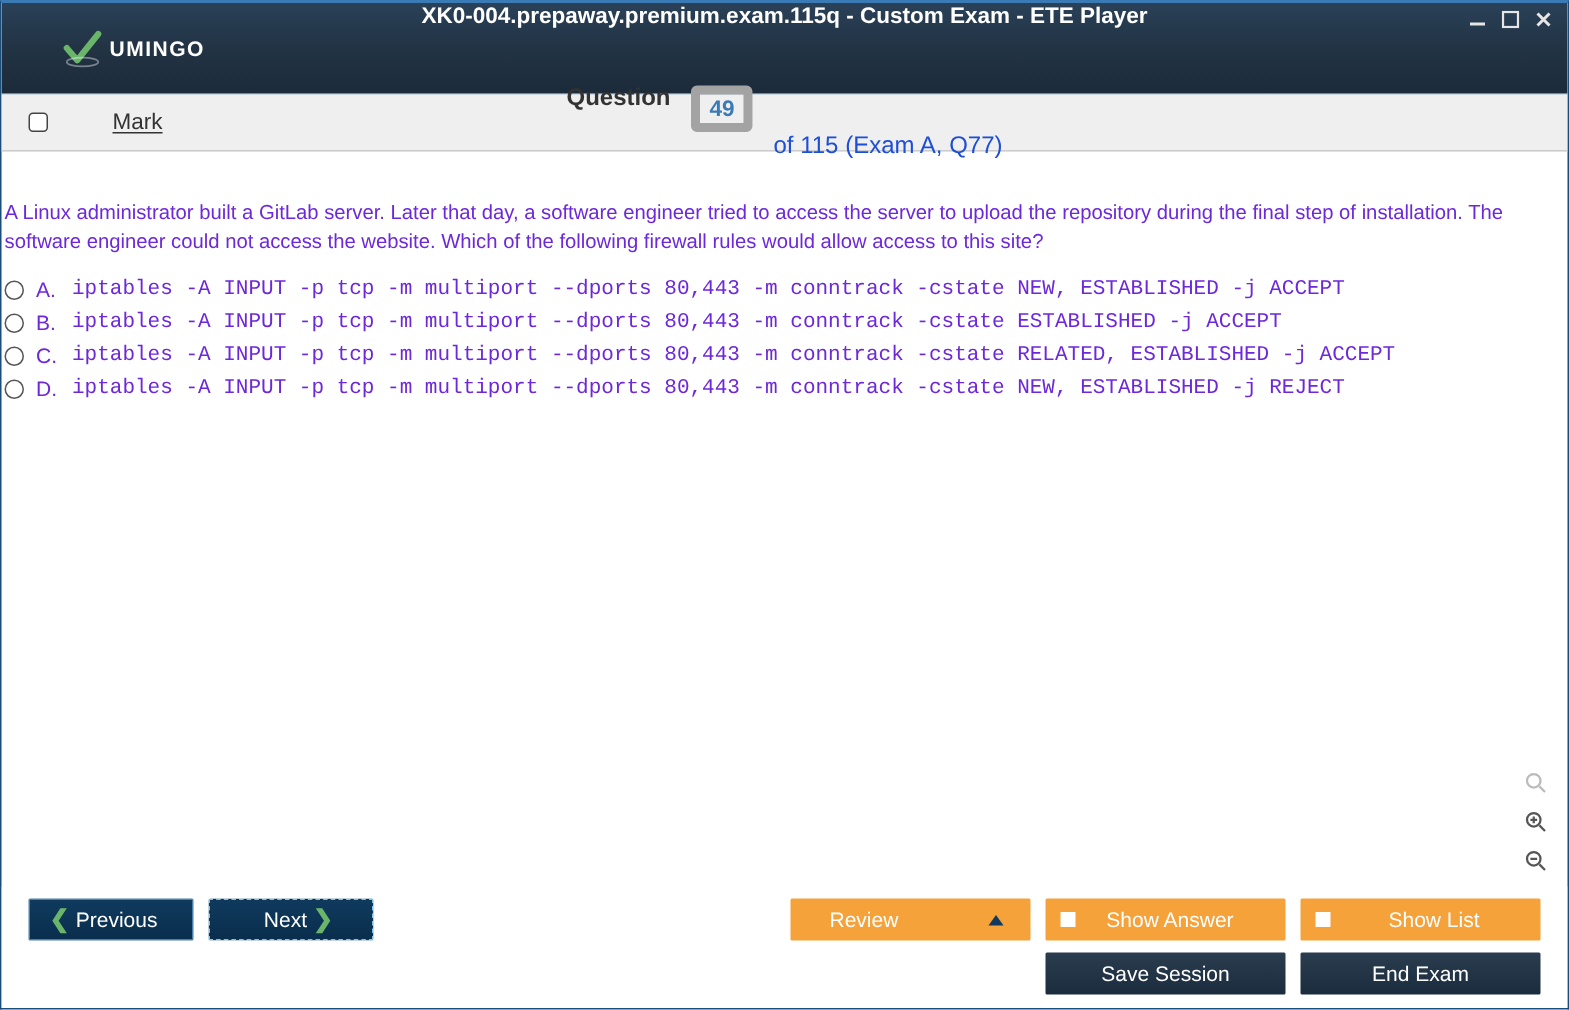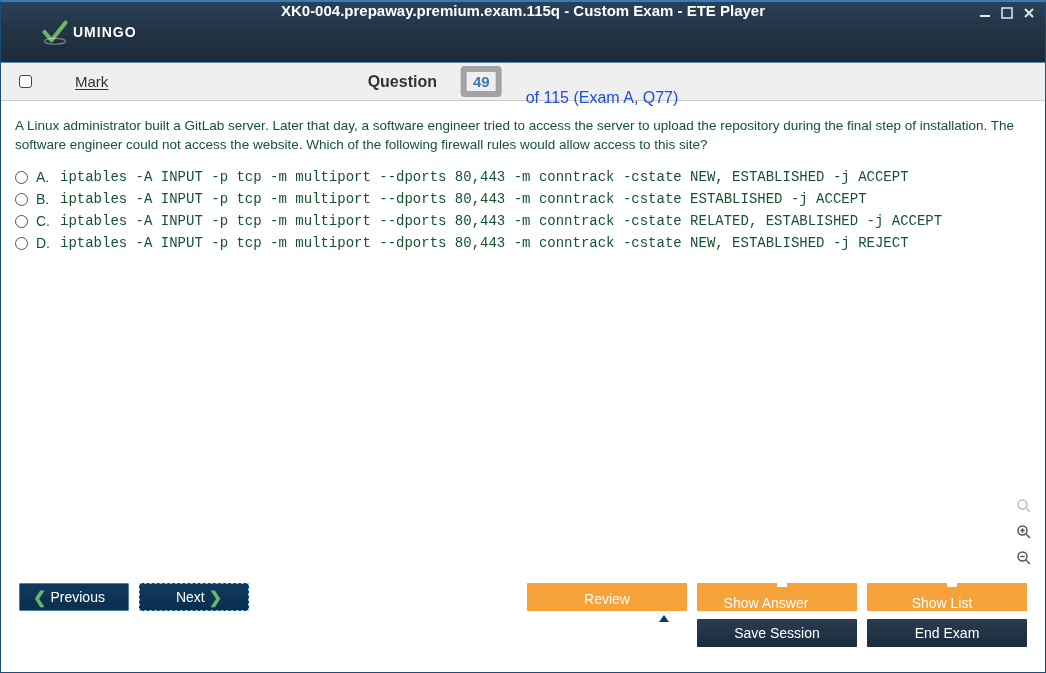--- a/index.html
+++ b/index.html
@@ -86,41 +86,42 @@
   color: #333;
   text-decoration: underline;
   text-underline-offset: 2px;
   margin-left: 39px;
 }
 .question-center {
   position: absolute;
   left: 50%;
   transform: translateX(-50%);
   display: flex;
-  align-items: center;
-  gap: 24px;
+  align-items: flex-start;
+  gap: 14px;
   font-size: 16px;
   color: #555;
 }
 .question-word { font-weight: 600; color: #333; }
 .question-num-box {
   border: 6px solid #a3a3a3;
   border-radius: 4px;
   padding: 1px 6px;
   color: #3a7ab5;
   font-weight: 700;
   font-size: 15px;
 }
 .question-rest { color: #1d4ed8; margin-top: 32px; }
 .content {
-  padding: 16px 14px;
+  padding: 16px 2px;
   font-size: 13.5px;
-  color: #14532d;
+  color: #6d28d9;
   height: 474px;
   position: relative;
+  margin-top: 16px;
 }
 .question-text {
   line-height: 1.4;
   margin-bottom: 14px;
 }
 .options { }
 .option-row {
   display: flex;
   align-items: flex-start;
   gap: 8px;
@@ -195,21 +196,20 @@
 .chevron {
   font-size: 16px;
   font-weight: bold;
   color: #6bb56b;
   margin: 0 4px;
 }
 .btn-orange {
   background: #f5a23a;
   width: 160px;
   gap: 8px;
-  flex-direction: column;
 }
 .btn-orange .sq {
   width: 10px;
   height: 10px;
   background: #fff;
   margin-left: 10px;
 }
 .btn-orange.review .triangle-up {
   width: 0; height: 0;
   border-left: 5px solid transparent;

